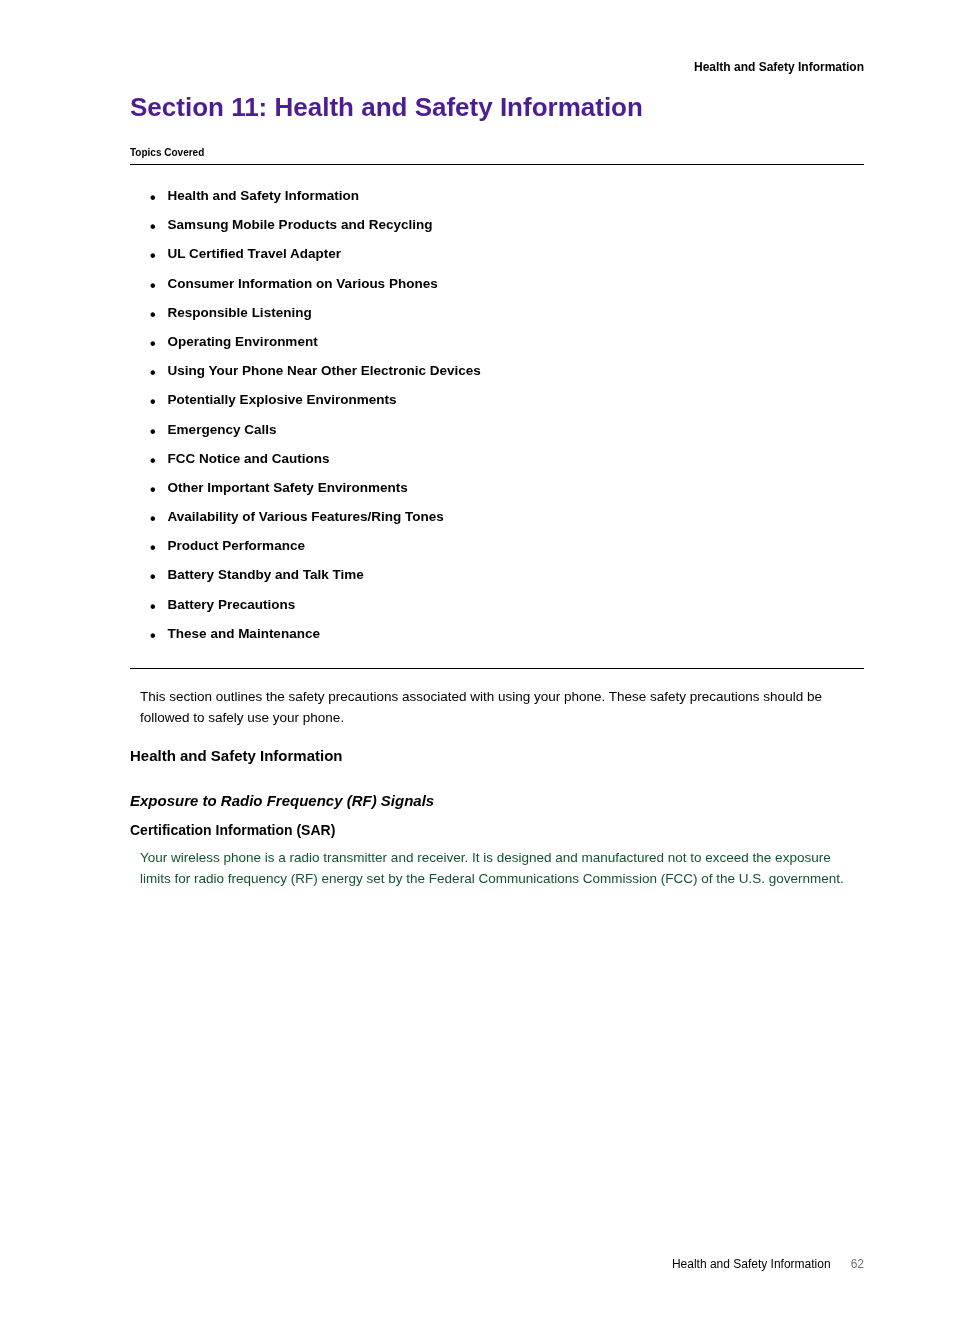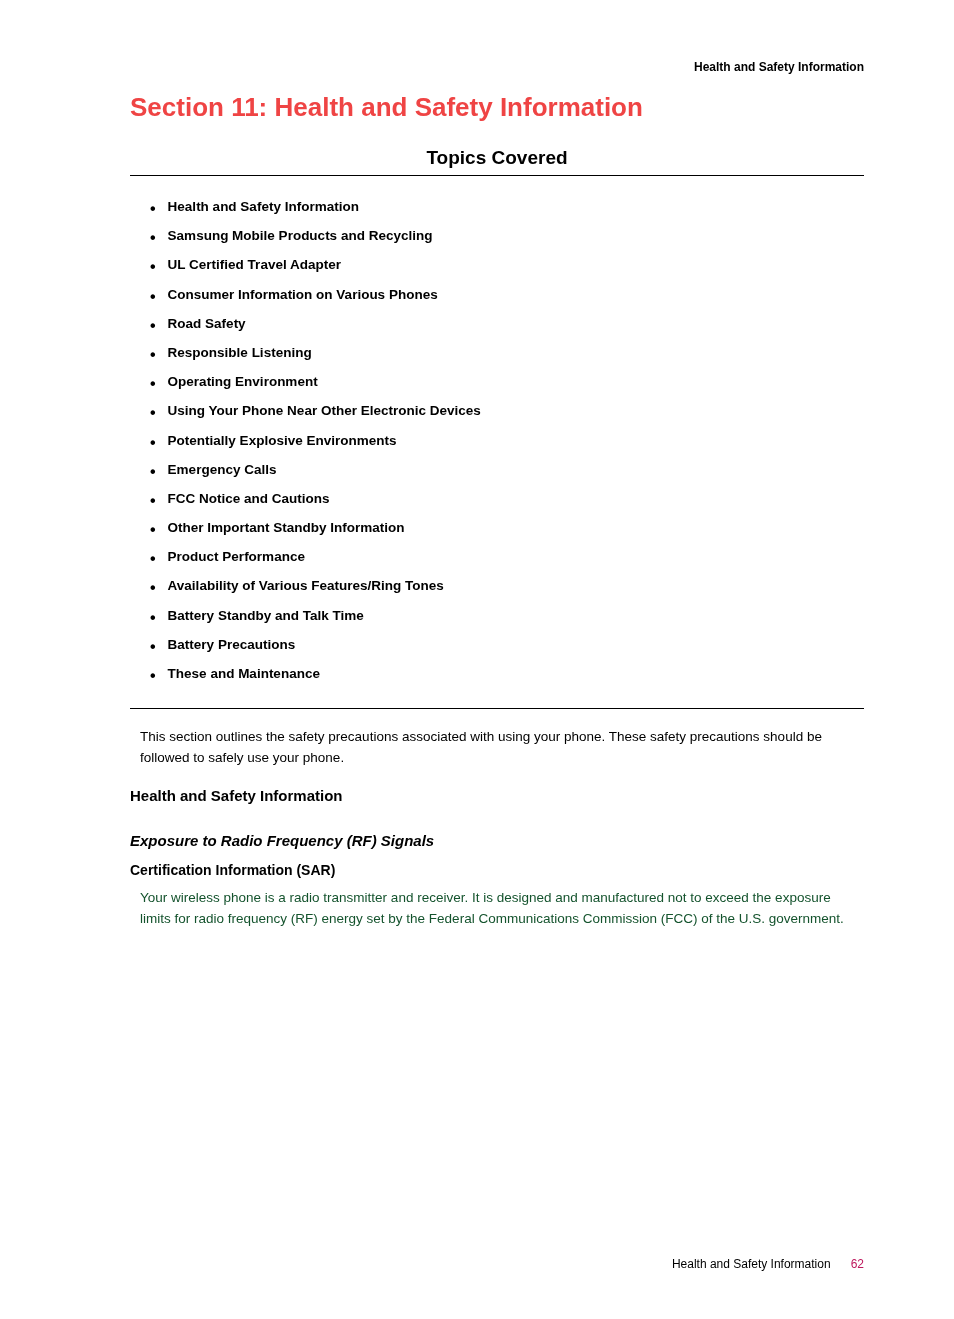--- a/index.html
+++ b/index.html
@@ -30,30 +30,29 @@
       font-size: 12px;
       font-weight: bold;
       margin-bottom: 18px;
       color: #000;
     }
 
     .section-title {
       font-size: 26px;
       font-weight: bold;
       margin-bottom: 24px;
-      color: #ef4444;
+      color: #4c1d95;
       font-family: Arial, Helvetica, sans-serif;
     }
 
     .topics-covered-label {
-      font-size: 19px;
+      font-size: 10px;
       font-weight: bold;
       margin-bottom: 6px;
       color: #000;
-      text-align: center;
     }
 
     .divider {
       border: none;
       border-top: 1.5px solid #000;
       margin-bottom: 18px;
     }
 
     .divider-bottom {
       border: none;
@@ -134,21 +133,21 @@
       gap: 20px;
     }
 
     .page-footer-label {
       font-size: 12px;
       color: #000;
     }
 
     .page-footer-number {
       font-size: 12px;
-      color: #be185d;
+      color: #737373;
     }
   </style>
 </head>
 <body>
 
 <div class="page-container">
 
   <div class="page-header-label">Health and Safety Information</div>
 
   <div class="section-title">Section 11: Health and Safety Information</div>
@@ -165,48 +164,45 @@
     <li>
       <span>Samsung Mobile Products and Recycling</span>
     </li>
     <li>
       <span>UL Certified Travel Adapter</span>
     </li>
     <li>
       <span>Consumer Information on Various Phones</span>
     </li>
     <li>
-      <span>Road Safety</span>
-    </li>
-    <li>
       <span>Responsible Listening</span>
     </li>
     <li>
       <span>Operating Environment</span>
     </li>
     <li>
       <span>Using Your Phone Near Other Electronic Devices</span>
     </li>
     <li>
       <span>Potentially Explosive Environments</span>
     </li>
     <li>
       <span>Emergency Calls</span>
     </li>
     <li>
       <span>FCC Notice and Cautions</span>
     </li>
     <li>
-      <span>Other Important Standby Information</span>
+      <span>Other Important Safety Environments</span>
+    </li>
+    <li>
+      <span>Availability of Various Features/Ring Tones</span>
     </li>
     <li>
       <span>Product Performance</span>
-    </li>
-    <li>
-      <span>Availability of Various Features/Ring Tones</span>
     </li>
     <li>
       <span>Battery Standby and Talk Time</span>
     </li>
     <li>
       <span>Battery Precautions</span>
     </li>
     <li>
       <span>These and Maintenance</span>
     </li>

